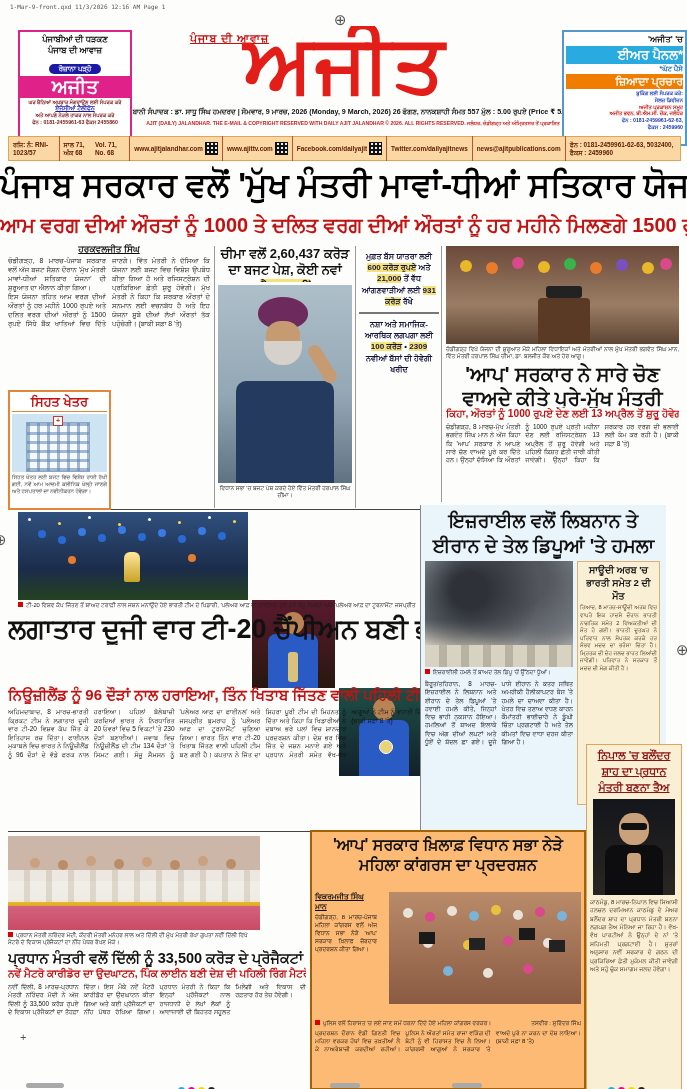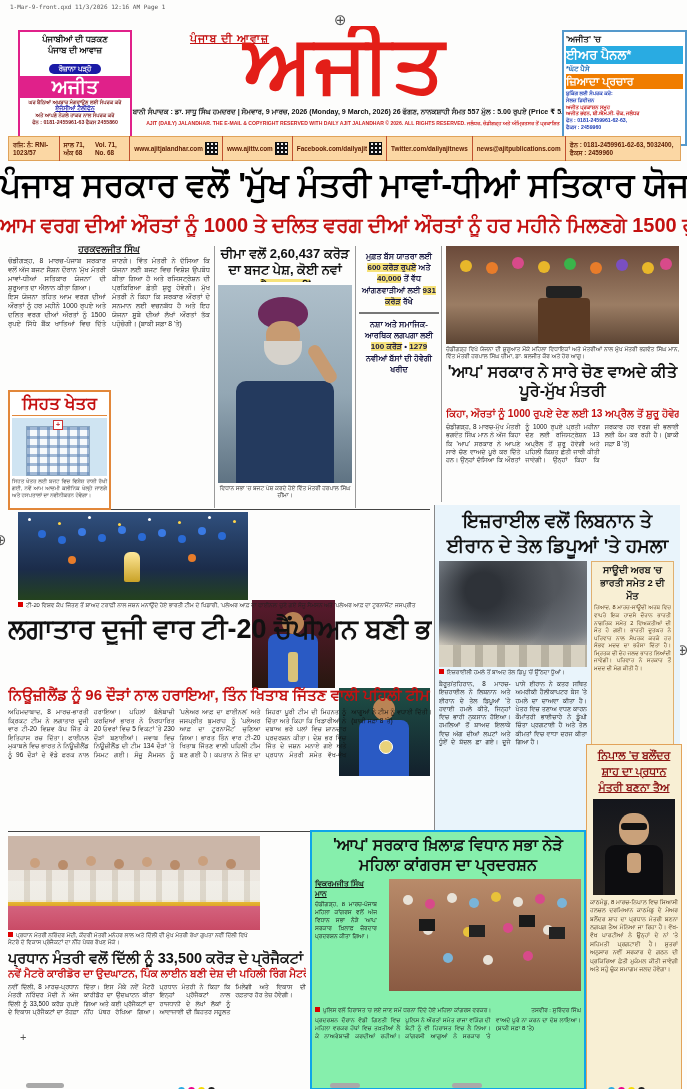--- a/index.html
+++ b/index.html
@@ -20,21 +20,21 @@
   .lad .b1{font-size:8.5px;font-weight:bold;color:#111;line-height:1.35;}
   .lad .oval{display:inline-block;background:#1a1aa6;color:#fff;font-size:7px;font-weight:bold;
              border-radius:8px;padding:1px 10px;margin:1px 0;}
   .lad .brand{background:#e0218a;color:#fff;font-weight:900;font-size:19px;line-height:1.15;margin:1px -2px;}
   .lad .tn{font-size:5.2px;color:#7a1212;font-weight:bold;line-height:1.25;}
   .lad .ag{font-size:6px;color:#1a1aa6;font-weight:bold;text-decoration:underline;}
   .logo{color:#e31e18;font-weight:900;font-size:80px;line-height:76px;letter-spacing:2px;}
   .tagline{color:#c41111;font-weight:bold;font-size:11px;text-decoration:underline;letter-spacing:1px;}
   .dateline{font-size:7.1px;font-weight:bold;color:#111;}
   .copyline{font-size:5.1px;color:#c22;font-weight:bold;}
-  .rad{border:2px solid #5599cc;background:#fff;padding:2px;text-align:left;}
+  .rad{border:2px solid #5599cc;background:#fff;padding:2px;text-align:right;}
   .rad .t1{font-size:8.5px;font-weight:bold;}
   .rad .band1{background:#29abe2;color:#fff;font-weight:900;font-size:13px;padding:1px 0;margin:1px 0;}
   .rad .sm{color:#1a6ab4;font-size:7px;font-weight:bold;}
   .rad .band2{background:#f07d00;color:#fff;font-weight:900;font-size:11px;padding:1px 0;margin:1px 0;}
   .rad .c{font-size:5.2px;font-weight:bold;line-height:1.3;}
   .rad .cb{color:#1a3ab4;} .rad .cr{color:#c41111;}
   .infobar{background:#fbd7a4;border:1px solid #e0a35a;display:flex;align-items:center;
            font-size:6.4px;font-weight:bold;color:#5a1a00;}
   .ibcell{padding:1px 4px;border-right:1px solid #c05030;display:flex;align-items:center;gap:2px;
           height:100%;line-height:1.2;}
@@ -42,47 +42,47 @@
       repeating-linear-gradient(0deg,#111 0 2px,transparent 2px 4px),
       repeating-linear-gradient(90deg,#111 0 2px,#eee 2px 4px);flex:0 0 auto;}
   
   .h-main{font-size:33px;font-weight:900;color:#000;letter-spacing:0;}
   .h-sub{font-size:20px;font-weight:900;color:#c41111;}
   .byline{font-size:9px;font-weight:bold;text-decoration:underline;}
   .body-s{font-size:6.8px;line-height:1.32;color:#1a1a1a;}
   .bluebox{column-span:all;border:2px solid #2f86c8;background:#dbeefb;color:#1464b4;
            font-weight:900;font-size:10px;text-align:center;padding:3px 2px;margin:2px 6px;line-height:1.3;}
   .secbox{border:2px solid #e2873a;background:#fff;padding:2px;}
-  .secbox .st{color:#c41111;font-weight:900;font-size:17px;text-align:center;
+  .secbox .st{color:#c41111;font-weight:900;font-size:13px;text-align:center;
               border-bottom:1px solid #e2873a;padding-bottom:1px;}
   .secimg{position:relative;overflow:hidden;margin:2px 0;}
   .seccap{font-size:5.4px;color:#333;text-align:justify;line-height:1.25;}
   .bhead{font-size:13px;font-weight:900;line-height:1.25;text-align:center;}
   .ph{position:relative;overflow:hidden;}
   .cap{font-size:5.8px;color:#222;line-height:1.25;}
   .bullet{display:inline-block;width:5px;height:5px;background:#d00;margin-right:3px;}
   .fact{font-size:8px;font-weight:800;color:#14143c;text-align:center;line-height:1.4;
         padding:5px 1px;border-bottom:2px solid #777;}
   .fact:last-child{border-bottom:none;}
-  .cmh{font-size:16px;font-weight:900;line-height:1.2;text-align:center;}
+  .cmh{font-size:20px;font-weight:900;line-height:1.2;text-align:center;}
   .cmsub{font-size:10.2px;font-weight:bold;color:#c41111;text-align:center;}
   .ckh{font-size:27px;font-weight:900;text-align:center;}
   .cksub{font-size:15px;font-weight:bold;color:#c41111;text-align:center;}
   .isrsec{background:#e9f4fb;border-left:1px solid #888;padding:4px;}
   .isrh{font-size:19px;font-weight:900;line-height:1.3;text-align:center;}
   .isrsub{background:#f7df6e;color:#c00000;font-size:9.2px;font-weight:900;text-align:center;padding:2px 1px;margin:3px 0;}
   .saudi{background:#f8efd4;border:1px solid #e0b070;padding:2px;}
   .saudih{font-size:9.5px;font-weight:900;text-align:center;line-height:1.35;}
   .saudib{font-size:5.6px;color:#4a3010;text-align:justify;line-height:1.35;margin-top:2px;}
   .nepal{background:#f8efd4;border:1px solid #e2a35a;padding:3px;}
   .nepalh{font-size:11px;font-weight:900;color:#8b1212;text-align:center;text-decoration:underline;line-height:1.45;}
   .nepalb{font-size:6px;color:#3c2a12;text-align:justify;line-height:1.4;}
   .modih{font-size:14.5px;font-weight:900;text-align:center;}
   .modisub{font-size:10.5px;font-weight:bold;color:#c41111;text-align:center;}
-  .mahila{background:#86efac;border:2px solid #0ea5e9;padding:3px;}
+  .mahila{background:#fdba74;border:2px solid #a16207;padding:3px;}
   .mahilah{font-size:16px;font-weight:900;text-align:center;line-height:1.25;}
   .mahilasub{font-size:10px;font-weight:bold;color:#c41111;text-align:center;}
   .pill{position:absolute;height:5px;background:#a9a9a9;border-radius:3px;}
   .cmyk span{display:inline-block;width:7px;height:7px;border-radius:50%;margin-right:3px;}
 </style>
 </head>
 <body>
 
 <div class="page">
 
@@ -178,22 +178,22 @@
       <div style="position:absolute;left:40px;top:12px;width:50px;height:32px;background:#6d2a5c;border-radius:50% 50% 45% 45%;"></div>
       <div style="position:absolute;left:48px;top:36px;width:34px;height: 30px;background:#c79b72;border-radius:45%;"></div>
       <div style="position:absolute;left:46px;top:56px;width:38px;height:24px;background:#d6d2cb;border-radius:0 0 18px 18px;"></div>
       <div style="position:absolute;left:18px;top:96px;width:98px;height:102px;background:#243a5e;border-radius:10px 10px 0 0;"></div>
       <div style="position:absolute;left:98px;top:58px;width:13px;height:42px;background:#c79b72;transform:rotate(-32deg);border-radius:6px;"></div>
     </div>
     <div class="cap ctr" style="margin-top:2px;">ਵਿਧਾਨ ਸਭਾ 'ਚ ਬਜਟ ਪੇਸ਼ ਕਰਦੇ ਹੋਏ ਵਿੱਤ ਮੰਤਰੀ ਹਰਪਾਲ ਸਿੰਘ ਚੀਮਾ।</div>
   </div>
 
   <div class="abs" style="left:359px;top:246px;width:80px;">
-    <div class="fact"><span>ਮੁਫ਼ਤ ਬੱਸ ਯਾਤਰਾ ਲਈ </span><span class="hl">600 ਕਰੋੜ ਰੁਪਏ</span><span> ਅਤੇ </span><span class="hl">40,000</span><span> ਤੋਂ ਵੱਧ ਆਂਗਣਵਾੜੀਆਂ ਲਈ </span><span class="hl">931 ਕਰੋੜ</span><span> ਰੱਖੇ</span></div>
-    <div class="fact"><span>ਨਸ਼ਾ ਅਤੇ ਸਮਾਜਿਕ-ਆਰਥਿਕ ਲਗਪਗਾ ਲਈ </span><span class="hl">100 ਕਰੋੜ</span><span> • </span><span class="hl">1279</span><span> ਨਵੀਆਂ ਬੱਸਾਂ ਦੀ ਹੋਵੇਗੀ ਖਰੀਦ</span></div>
+    <div class="fact"><span>ਮੁਫ਼ਤ ਬੱਸ ਯਾਤਰਾ ਲਈ </span><span class="hl">600 ਕਰੋੜ ਰੁਪਏ</span><span> ਅਤੇ </span><span class="hl">21,000</span><span> ਤੋਂ ਵੱਧ ਆਂਗਣਵਾੜੀਆਂ ਲਈ </span><span class="hl">931 ਕਰੋੜ</span><span> ਰੱਖੇ</span></div>
+    <div class="fact"><span>ਨਸ਼ਾ ਅਤੇ ਸਮਾਜਿਕ-ਆਰਥਿਕ ਲਗਪਗਾ ਲਈ </span><span class="hl">100 ਕਰੋੜ</span><span> • </span><span class="hl">2309</span><span> ਨਵੀਆਂ ਬੱਸਾਂ ਦੀ ਹੋਵੇਗੀ ਖਰੀਦ</span></div>
   </div>
 
   <div class="abs" style="left:446px;top:246px;width:233px;">
     <div class="ph" style="width:233px;height:98px;background:linear-gradient(180deg,#6b4a3a 0%,#9b7d64 60%,#5d4534 100%);">
       <span style="position:absolute;left:14px;top:14px;width:12px;height:12px;border-radius:50%;background:#e8b72a;
         box-shadow:26px 2px 0 #e87c2a,52px -3px 0 #d84a8a,78px 1px 0 #e8b72a,104px -2px 0 #3ab44a,130px 2px 0 #e87c2a,156px -1px 0 #7a4fc0,182px 2px 0 #e8b72a,200px -2px 0 #d84a8a;"></span>
       <div style="position:absolute;left:92px;top:52px;width:52px;height:46px;background:#5a3a24;border-radius:4px 4px 0 0;"></div>
       <div style="position:absolute;left:100px;top:40px;width:36px;height:12px;background:#222;border-radius:3px;"></div>
     </div>
     <div class="cap jus ovh" style="height:14px;margin:2px 0;">ਚੰਡੀਗੜ੍ਹ ਵਿਖੇ ਯੋਜਨਾ ਦੀ ਸ਼ੁਰੂਆਤ ਮੌਕੇ ਮਹਿਲਾ ਵਿਧਾਇਕਾਂ ਅਤੇ ਮੰਤਰੀਆਂ ਨਾਲ ਮੁੱਖ ਮੰਤਰੀ ਭਗਵੰਤ ਸਿੰਘ ਮਾਨ, ਵਿੱਤ ਮੰਤਰੀ ਹਰਪਾਲ ਸਿੰਘ ਚੀਮਾ, ਡਾ. ਬਲਜੀਤ ਕੌਰ ਅਤੇ ਹੋਰ ਆਗੂ।</div>
@@ -219,21 +219,21 @@
     <div style="position:absolute;left:20px;top:32px;width:50px;height:56px;background:#2a5ac4;border-radius:8px 8px 0 0;"></div>
     <div style="position:absolute;left:40px;top:52px;width:12px;height:12px;border-radius:50%;background:#e8d27a;border:1px solid #fff;"></div>
   </div>
   <div class="abs cap ovh" style="left:18px;top:602px;width:412px;height:8px;">
     <span class="bullet"></span><span>ਟੀ-20 ਵਿਸ਼ਵ ਕੱਪ ਜਿੱਤਣ ਤੋਂ ਬਾਅਦ ਟਰਾਫ਼ੀ ਨਾਲ ਜਸ਼ਨ ਮਨਾਉਂਦੇ ਹੋਏ ਭਾਰਤੀ ਟੀਮ ਦੇ ਖਿਡਾਰੀ, 'ਪਲੇਅਰ ਆਫ਼ ਦਾ ਫਾਈਨਲ' ਚੁਣੇ ਗਏ ਸੰਜੂ ਸੈਮਸਨ ਅਤੇ 'ਪਲੇਅਰ ਆਫ਼ ਦਾ ਟੂਰਨਾਮੈਂਟ' ਜਸਪ੍ਰੀਤ ਬੁਮਰਾਹ।</span>
   </div>
   <div class="abs ckh nw" style="left:8px;top:614px;width:424px;">ਲਗਾਤਾਰ ਦੂਜੀ ਵਾਰ ਟੀ-20 ਚੈਂਪੀਅਨ ਬਣੀ ਭਾਰਤੀ ਟੀਮ</div>
   <div class="abs cksub nw" style="left:8px;top:686px;width:424px;">ਨਿਊਜ਼ੀਲੈਂਡ ਨੂੰ 96 ਦੌੜਾਂ ਨਾਲ ਹਰਾਇਆ, ਤਿੰਨ ਖਿਤਾਬ ਜਿੱਤਣ ਵਾਲੀ ਪਹਿਲੀ ਟੀਮ ਬਣੀ</div>
   <div class="abs jus ovh" style="left:8px;top:708px;width:424px;height:120px;column-count:5;column-gap:5px;font-size:6.5px;line-height:1.32;">ਅਹਿਮਦਾਬਾਦ, 8 ਮਾਰਚ-ਭਾਰਤੀ ਕ੍ਰਿਕਟ ਟੀਮ ਨੇ ਲਗਾਤਾਰ ਦੂਜੀ ਵਾਰ ਟੀ-20 ਵਿਸ਼ਵ ਕੱਪ ਜਿੱਤ ਕੇ ਇਤਿਹਾਸ ਰਚ ਦਿੱਤਾ। ਫਾਈਨਲ ਮੁਕਾਬਲੇ ਵਿਚ ਭਾਰਤ ਨੇ ਨਿਊਜ਼ੀਲੈਂਡ ਨੂੰ 96 ਦੌੜਾਂ ਦੇ ਵੱਡੇ ਫਰਕ ਨਾਲ ਹਰਾਇਆ। ਪਹਿਲਾਂ ਬੱਲੇਬਾਜ਼ੀ ਕਰਦਿਆਂ ਭਾਰਤ ਨੇ ਨਿਰਧਾਰਿਤ 20 ਓਵਰਾਂ ਵਿਚ 5 ਵਿਕਟਾਂ 'ਤੇ 230 ਦੌੜਾਂ ਬਣਾਈਆਂ। ਜਵਾਬ ਵਿਚ ਨਿਊਜ਼ੀਲੈਂਡ ਦੀ ਟੀਮ 134 ਦੌੜਾਂ 'ਤੇ ਸਿਮਟ ਗਈ। ਸੰਜੂ ਸੈਮਸਨ ਨੂੰ 'ਪਲੇਅਰ ਆਫ਼ ਦਾ ਫਾਈਨਲ' ਅਤੇ ਜਸਪ੍ਰੀਤ ਬੁਮਰਾਹ ਨੂੰ 'ਪਲੇਅਰ ਆਫ਼ ਦਾ ਟੂਰਨਾਮੈਂਟ' ਚੁਣਿਆ ਗਿਆ। ਭਾਰਤ ਤਿੰਨ ਵਾਰ ਟੀ-20 ਖਿਤਾਬ ਜਿੱਤਣ ਵਾਲੀ ਪਹਿਲੀ ਟੀਮ ਬਣ ਗਈ ਹੈ। ਕਪਤਾਨ ਨੇ ਜਿੱਤ ਦਾ ਸਿਹਰਾ ਪੂਰੀ ਟੀਮ ਦੀ ਮਿਹਨਤ ਨੂੰ ਦਿੱਤਾ ਅਤੇ ਕਿਹਾ ਕਿ ਖਿਡਾਰੀਆਂ ਨੇ ਦਬਾਅ ਭਰੇ ਪਲਾਂ ਵਿਚ ਸ਼ਾਨਦਾਰ ਪ੍ਰਦਰਸ਼ਨ ਕੀਤਾ। ਦੇਸ਼ ਭਰ ਵਿਚ ਜਿੱਤ ਦੇ ਜਸ਼ਨ ਮਨਾਏ ਗਏ ਅਤੇ ਪ੍ਰਧਾਨ ਮੰਤਰੀ ਸਮੇਤ ਵੱਖ-ਵੱਖ ਆਗੂਆਂ ਨੇ ਟੀਮ ਨੂੰ ਵਧਾਈ ਦਿੱਤੀ। (ਬਾਕੀ ਸਫ਼ਾ 8 'ਤੇ)</div>
 
-  <div class="abs isrsec" style="left:434px;top:505px;width:237px;height:326px;">
+  <div class="abs isrsec" style="left:420px;top:505px;width:237px;height:326px;">
     <div class="isrh ovh" style="height:52px;">ਇਜ਼ਰਾਈਲ ਵਲੋਂ ਲਿਬਨਾਨ ਤੇ ਈਰਾਨ ਦੇ ਤੇਲ ਡਿਪੂਆਂ 'ਤੇ ਹਮਲਾ</div>
     <div style="display:flex;gap:4px;align-items:flex-start;">
       <div>
         <div class="ph" style="width:148px;height:106px;background:
              radial-gradient(circle at 30% 28%,#2e3238 0 14%,rgba(0,0,0,0) 55%),
              radial-gradient(circle at 65% 18%,#53575d 0 20%,rgba(0,0,0,0) 60%),
              radial-gradient(circle at 85% 40%,#7a7f86 0 16%,rgba(0,0,0,0) 55%),
              linear-gradient(180deg,#9aa2aa 0%,#6d747c 55%,#cfc9bc 78%,#e0d9c8 100%);">
           <div style="position:absolute;left:0;bottom:0;width:100%;height:22px;background:repeating-linear-gradient(90deg,#d8d2c2 0 14px,#b8b2a2 14px 22px);"></div>
         </div>
@@ -271,21 +271,21 @@
     <div class="cap ovh" style="width:252px;height:15px;margin-top:2px;">
       <span class="bullet"></span><span>ਪ੍ਰਧਾਨ ਮੰਤਰੀ ਨਰਿੰਦਰ ਮੋਦੀ, ਕੇਂਦਰੀ ਮੰਤਰੀ ਮਨੋਹਰ ਲਾਲ ਅਤੇ ਦਿੱਲੀ ਦੀ ਮੁੱਖ ਮੰਤਰੀ ਰੇਖਾ ਗੁਪਤਾ ਨਵੀਂ ਦਿੱਲੀ ਵਿਖੇ ਮੈਟਰੋ ਦੇ ਵਿਕਾਸ ਪ੍ਰੋਜੈਕਟਾਂ ਦਾ ਨੀਂਹ ਪੱਥਰ ਰੱਖਣ ਮੌਕੇ।</span>
     </div>
     <div class="modih nw" style="margin-top:3px;">ਪ੍ਰਧਾਨ ਮੰਤਰੀ ਵਲੋਂ ਦਿੱਲੀ ਨੂੰ 33,500 ਕਰੋੜ ਦੇ ਪ੍ਰੋਜੈਕਟਾਂ ਦਾ ਤੋਹਫ਼ਾ</div>
     <div class="modisub nw">ਨਵੇਂ ਮੈਟਰੋ ਕਾਰੀਡੋਰ ਦਾ ਉਦਘਾਟਨ, ਪਿੰਕ ਲਾਈਨ ਬਣੀ ਦੇਸ਼ ਦੀ ਪਹਿਲੀ ਰਿੰਗ ਮੈਟਰੋ</div>
     <div class="jus ovh" style="column-count:4;column-gap:5px;height:80px;font-size:6.3px;line-height:1.32;margin-top:3px;">ਨਵੀਂ ਦਿੱਲੀ, 8 ਮਾਰਚ-ਪ੍ਰਧਾਨ ਮੰਤਰੀ ਨਰਿੰਦਰ ਮੋਦੀ ਨੇ ਅੱਜ ਦਿੱਲੀ ਨੂੰ 33,500 ਕਰੋੜ ਰੁਪਏ ਦੇ ਵਿਕਾਸ ਪ੍ਰੋਜੈਕਟਾਂ ਦਾ ਤੋਹਫ਼ਾ ਦਿੱਤਾ। ਇਸ ਮੌਕੇ ਨਵੇਂ ਮੈਟਰੋ ਕਾਰੀਡੋਰ ਦਾ ਉਦਘਾਟਨ ਕੀਤਾ ਗਿਆ ਅਤੇ ਕਈ ਪ੍ਰੋਜੈਕਟਾਂ ਦਾ ਨੀਂਹ ਪੱਥਰ ਰੱਖਿਆ ਗਿਆ। ਪ੍ਰਧਾਨ ਮੰਤਰੀ ਨੇ ਕਿਹਾ ਕਿ ਇਨ੍ਹਾਂ ਪ੍ਰੋਜੈਕਟਾਂ ਨਾਲ ਰਾਜਧਾਨੀ ਦੇ ਲੱਖਾਂ ਲੋਕਾਂ ਨੂੰ ਆਵਾਜਾਈ ਦੀ ਬਿਹਤਰ ਸਹੂਲਤ ਮਿਲੇਗੀ ਅਤੇ ਵਿਕਾਸ ਦੀ ਰਫ਼ਤਾਰ ਹੋਰ ਤੇਜ਼ ਹੋਵੇਗੀ।</div>
   </div>
 
   <div class="abs mahila" style="left:310px;top:830px;width:266px;height:250px;">
     <div class="mahilah ovh" style="height:42px;">'ਆਪ' ਸਰਕਾਰ ਖ਼ਿਲਾਫ਼ ਵਿਧਾਨ ਸਭਾ ਨੇੜੇ ਮਹਿਲਾ ਕਾਂਗਰਸ ਦਾ ਪ੍ਰਦਰਸ਼ਨ</div>
-    <div style="display:flex;gap:12px;margin-top:2px;align-items:flex-start;">
+    <div style="display:flex;gap:12px;margin-top:15px;align-items:flex-start;">
       <div style="width:62px;">
         <div class="byline" style="font-size:7.5px;">ਵਿਕਰਮਜੀਤ ਸਿੰਘ ਮਾਨ</div>
         <div class="jus ovh" style="font-size:5.9px;line-height:1.35;height:104px;margin-top:2px;">ਚੰਡੀਗੜ੍ਹ, 8 ਮਾਰਚ-ਪੰਜਾਬ ਮਹਿਲਾ ਕਾਂਗਰਸ ਵਲੋਂ ਅੱਜ ਵਿਧਾਨ ਸਭਾ ਨੇੜੇ 'ਆਪ' ਸਰਕਾਰ ਖ਼ਿਲਾਫ਼ ਜ਼ੋਰਦਾਰ ਪ੍ਰਦਰਸ਼ਨ ਕੀਤਾ ਗਿਆ।</div>
       </div>
       <div class="ph" style="flex:1;height:112px;background:linear-gradient(180deg,#b98b6a 0%,#8a5a42 100%);">
         <span style="position:absolute;left:14px;top:16px;width:10px;height:10px;border-radius:50%;background:#e8e2d8;
           box-shadow:22px 4px 0 #d84a8a,44px -2px 0 #e8e2d8,66px 3px 0 #7ab4d8,88px -3px 0 #e8c23a,110px 2px 0 #e8e2d8,132px -1px 0 #d84a8a,154px 3px 0 #7ab4d8,20px 30px 0 #e8e2d8,60px 32px 0 #e8c23a,100px 28px 0 #d84a8a,140px 30px 0 #e8e2d8,40px 58px 0 #7ab4d8,80px 60px 0 #e8e2d8,120px 56px 0 #d84a8a;"></span>
         <span style="position:absolute;left:30px;top:40px;width:16px;height:12px;background:#1a1a1a;
           box-shadow:50px 6px 0 #222,100px -4px 0 #1a1a1a,130px 8px 0 #222;"></span>
       </div>

